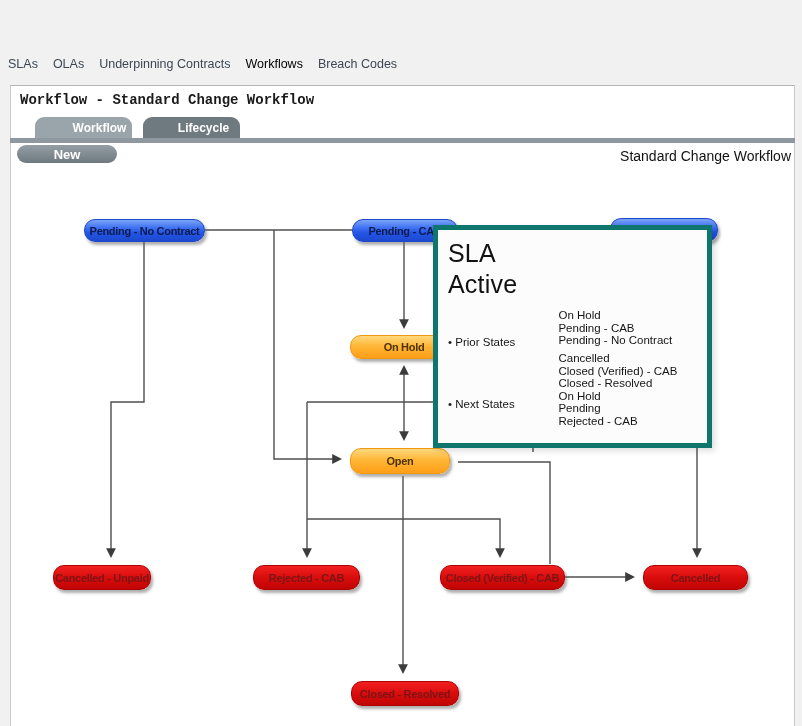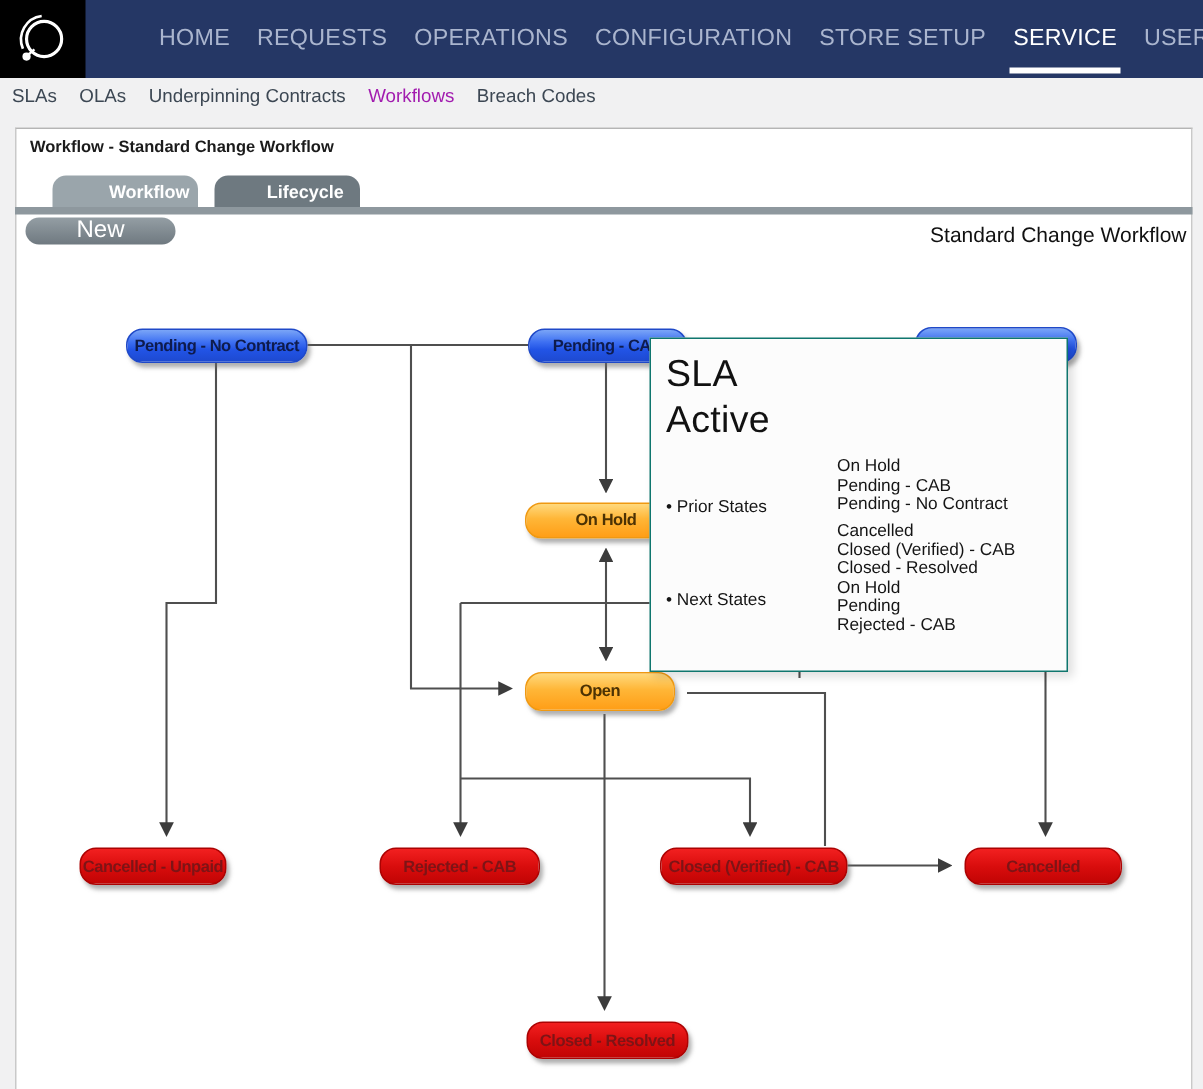--- a/index.html
+++ b/index.html
@@ -10,77 +10,57 @@
   .topnav { position:absolute; left:0; top:0; width:802px; height:52px; background:#253765; display:flex; align-items:stretch; overflow:hidden; }
   .logo { width:57px; height:52px; background:#000; flex:0 0 57px; display:flex; align-items:center; justify-content:center; }
   .nav-items { display:flex; align-items:center; padding-left:40px; white-space:nowrap; }
   .nav-item { position:relative; color:#aab5ce; font-size:15.5px; letter-spacing:.2px; padding:0 9px; line-height:52px; cursor:pointer; }
   .nav-item.active { color:#ffffff; }
   .nav-item.active::after { content:""; position:absolute; left:7px; right:7px; bottom:3px; height:4px; background:#fff; }
 
   
   .subnav { position:absolute; left:0; top:52px; width:640px; height:23px; background:#f1f1f2; display:flex; align-items:center; padding-left:8px; }
   .subnav-item { font-size:12.5px; color:#3c4753; margin-right:15px; cursor:pointer; }
-  .subnav-item.active { color:#a21caf; }
+  .subnav-item.active { color:#000000; }
 
   
   .panel { position:absolute; left:10px; top:85px; width:785px; height:641px; background:#ffffff; border-left:1px solid #c9c9c9; border-right:1px solid #c9c9c9; border-top:1px solid #b5b5b5; }
-  .page-title { position:absolute; left:20px; top:92px; font-size:11px; font-weight:bold; color:#1b1b1b; z-index:5; }
+  .page-title { position:absolute; left:20px; top:92px; font-size:14px; font-weight:bold; color:#1b1b1b; z-index:5;font-family:Liberation Mono, monospace; }
 
   .tab { position:absolute; top:117px; width:97px; height:22px; border-radius:9px 9px 0 0; color:#fff; font-size:12px; font-weight:bold; display:flex; align-items:center; justify-content:center; z-index:5; cursor:pointer; }
   .tab-workflow { left:35px; background:#9aa5ab;padding-left:32px; }
   .tab-lifecycle { left:143px; background:#6e7980;padding-left:24px; }
   .tab-bar { position:absolute; left:10px; top:138px; width:785px; height:5px; background:#8e989e; z-index:5; }
 
-  .btn-new { position:absolute; left:17px; top:145px; width:100px; height:18px; border-radius:9px; background:linear-gradient(180deg,#949ea4 0%,#6f7980 100%); color:#fff; font-size:16px; font-weight:normal; display:flex; align-items:center; justify-content:center; z-index:5; cursor:pointer; }
+  .btn-new { position:absolute; left:17px; top:145px; width:100px; height:18px; border-radius:9px; background:linear-gradient(180deg,#949ea4 0%,#6f7980 100%); color:#fff; font-size:13px; font-weight:bold; display:flex; align-items:center; justify-content:center; z-index:5; cursor:pointer; }
   .wf-name { position:absolute; right:11px; top:148px; font-size:14px; font-weight:normal; color:#111; z-index:5; }
 
   
   svg.edges { position:absolute; left:0; top:0; width:802px; height:726px; z-index:10; pointer-events:none; }
   .node { position:absolute; z-index:20; display:flex; align-items:center; justify-content:center; font-size:11px; font-weight:bold; letter-spacing:-0.3px; white-space:nowrap; border-radius:11px; box-shadow:2px 3px 3px rgba(110,110,110,.55); cursor:pointer; }
   .node.blue   { background:linear-gradient(180deg,#7aa5f7 0%,#3e70f2 38%,#2254e6 62%,#1d49d0 100%); border:1px solid #1f49c8; color:#0e1b4d; }
   .node.orange { background:linear-gradient(180deg,#ffd97d 0%,#ffb637 45%,#ff9e17 100%); border:1px solid #ef9912; color:#4c3204; }
   .node.red    { background:linear-gradient(180deg,#f22020 0%,#d90d0d 50%,#c10404 100%); border:1px solid #ab0303; color:#7d1416; }
 
   
-  .tooltip { position:absolute; left:433px; top:225px; width:279px; height:223px; background:#fcfcfc; border:1px solid #0f766e; box-shadow:3px 3px 6px rgba(0,0,0,.13); z-index:40; padding:8px 10px; color:#151515; }
+  .tooltip { position:absolute; left:433px; top:225px; width:279px; height:223px; background:#fcfcfc; border:5px solid #0f766e; box-shadow:3px 3px 6px rgba(0,0,0,.13); z-index:40; padding:8px 10px; color:#151515; }
   .tooltip .title { font-size:25px; font-weight:300; line-height:31px; letter-spacing:.2px; color:#111; }
   .tip-row { display:flex; align-items:center; }
   .tip-row.first { margin-top:8px; }
   .tip-row.second { margin-top:4px; }
   .tip-lbl { width:118px; font-size:11.5px;margin-top:28px; }
   .tip-lbl::before { content:"• "; }
   .tip-vals { width:148px; font-size:11.5px; line-height:12.5px; }
   .tip-vals span { display:block; }
 </style>
 </head>
 <body>
 
 <div class="stage">
 
-  <div class="topnav">
-    <div class="logo">
-      <svg width="46" height="46" viewBox="0 0 57 52">
-        <circle cx="29" cy="26" r="14.5" fill="none" stroke="#fff" stroke-width="2.6"></circle>
-        <path d="M11.5 34 A 19.5 19.5 0 0 1 27 7" fill="none" stroke="#fff" stroke-width="2.2"></path>
-        <circle cx="14.5" cy="40.5" r="3.4" fill="#fff"></circle>
-        <path d="M16.5 38.5 L21 34.5" stroke="#fff" stroke-width="2"></path>
-      </svg>
-    </div>
-    <div class="nav-items">
-      <div class="nav-item">HOME</div>
-      <div class="nav-item">REQUESTS</div>
-      <div class="nav-item">OPERATIONS</div>
-      <div class="nav-item">CONFIGURATION</div>
-      <div class="nav-item">STORE SETUP</div>
-      <div class="nav-item active">SERVICE</div>
-      <div class="nav-item">USER</div>
-
-    </div>
-  </div>
 
   <div class="subnav">
     <div class="subnav-item">SLAs</div>
     <div class="subnav-item">OLAs</div>
     <div class="subnav-item">Underpinning Contracts</div>
     <div class="subnav-item active">Workflows</div>
     <div class="subnav-item">Breach Codes</div>
   </div>
 
   <div class="panel"></div>

